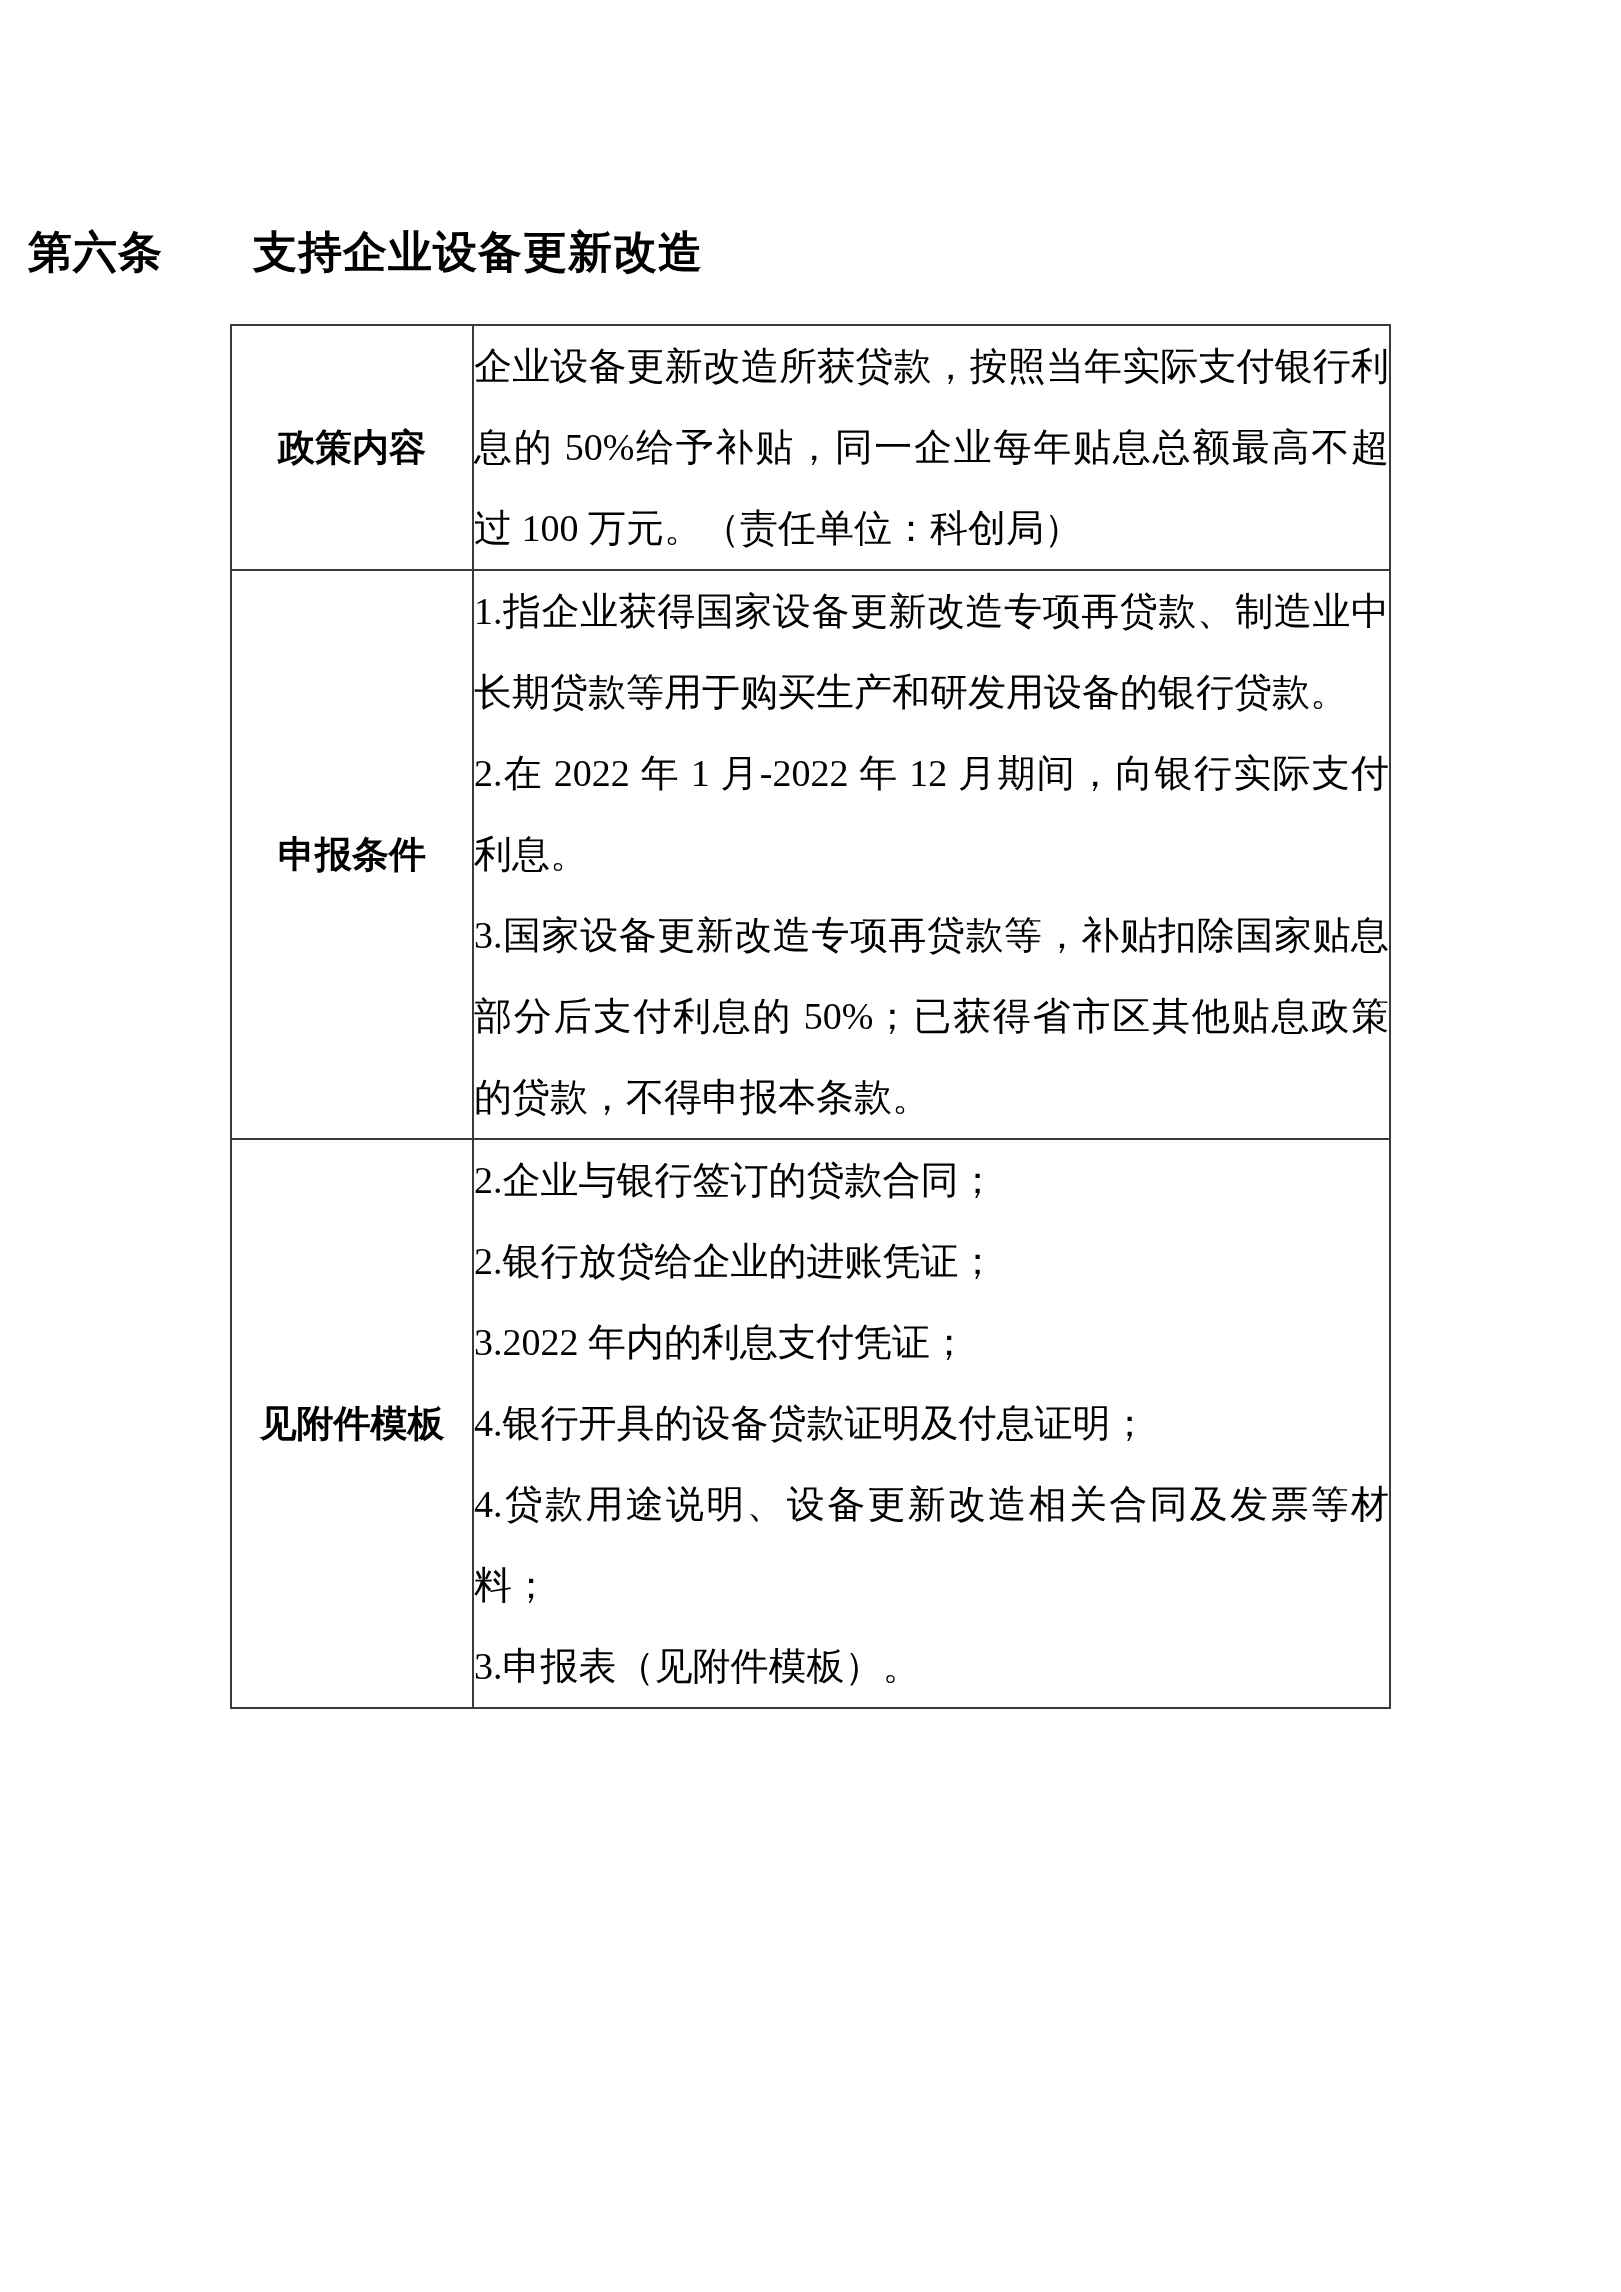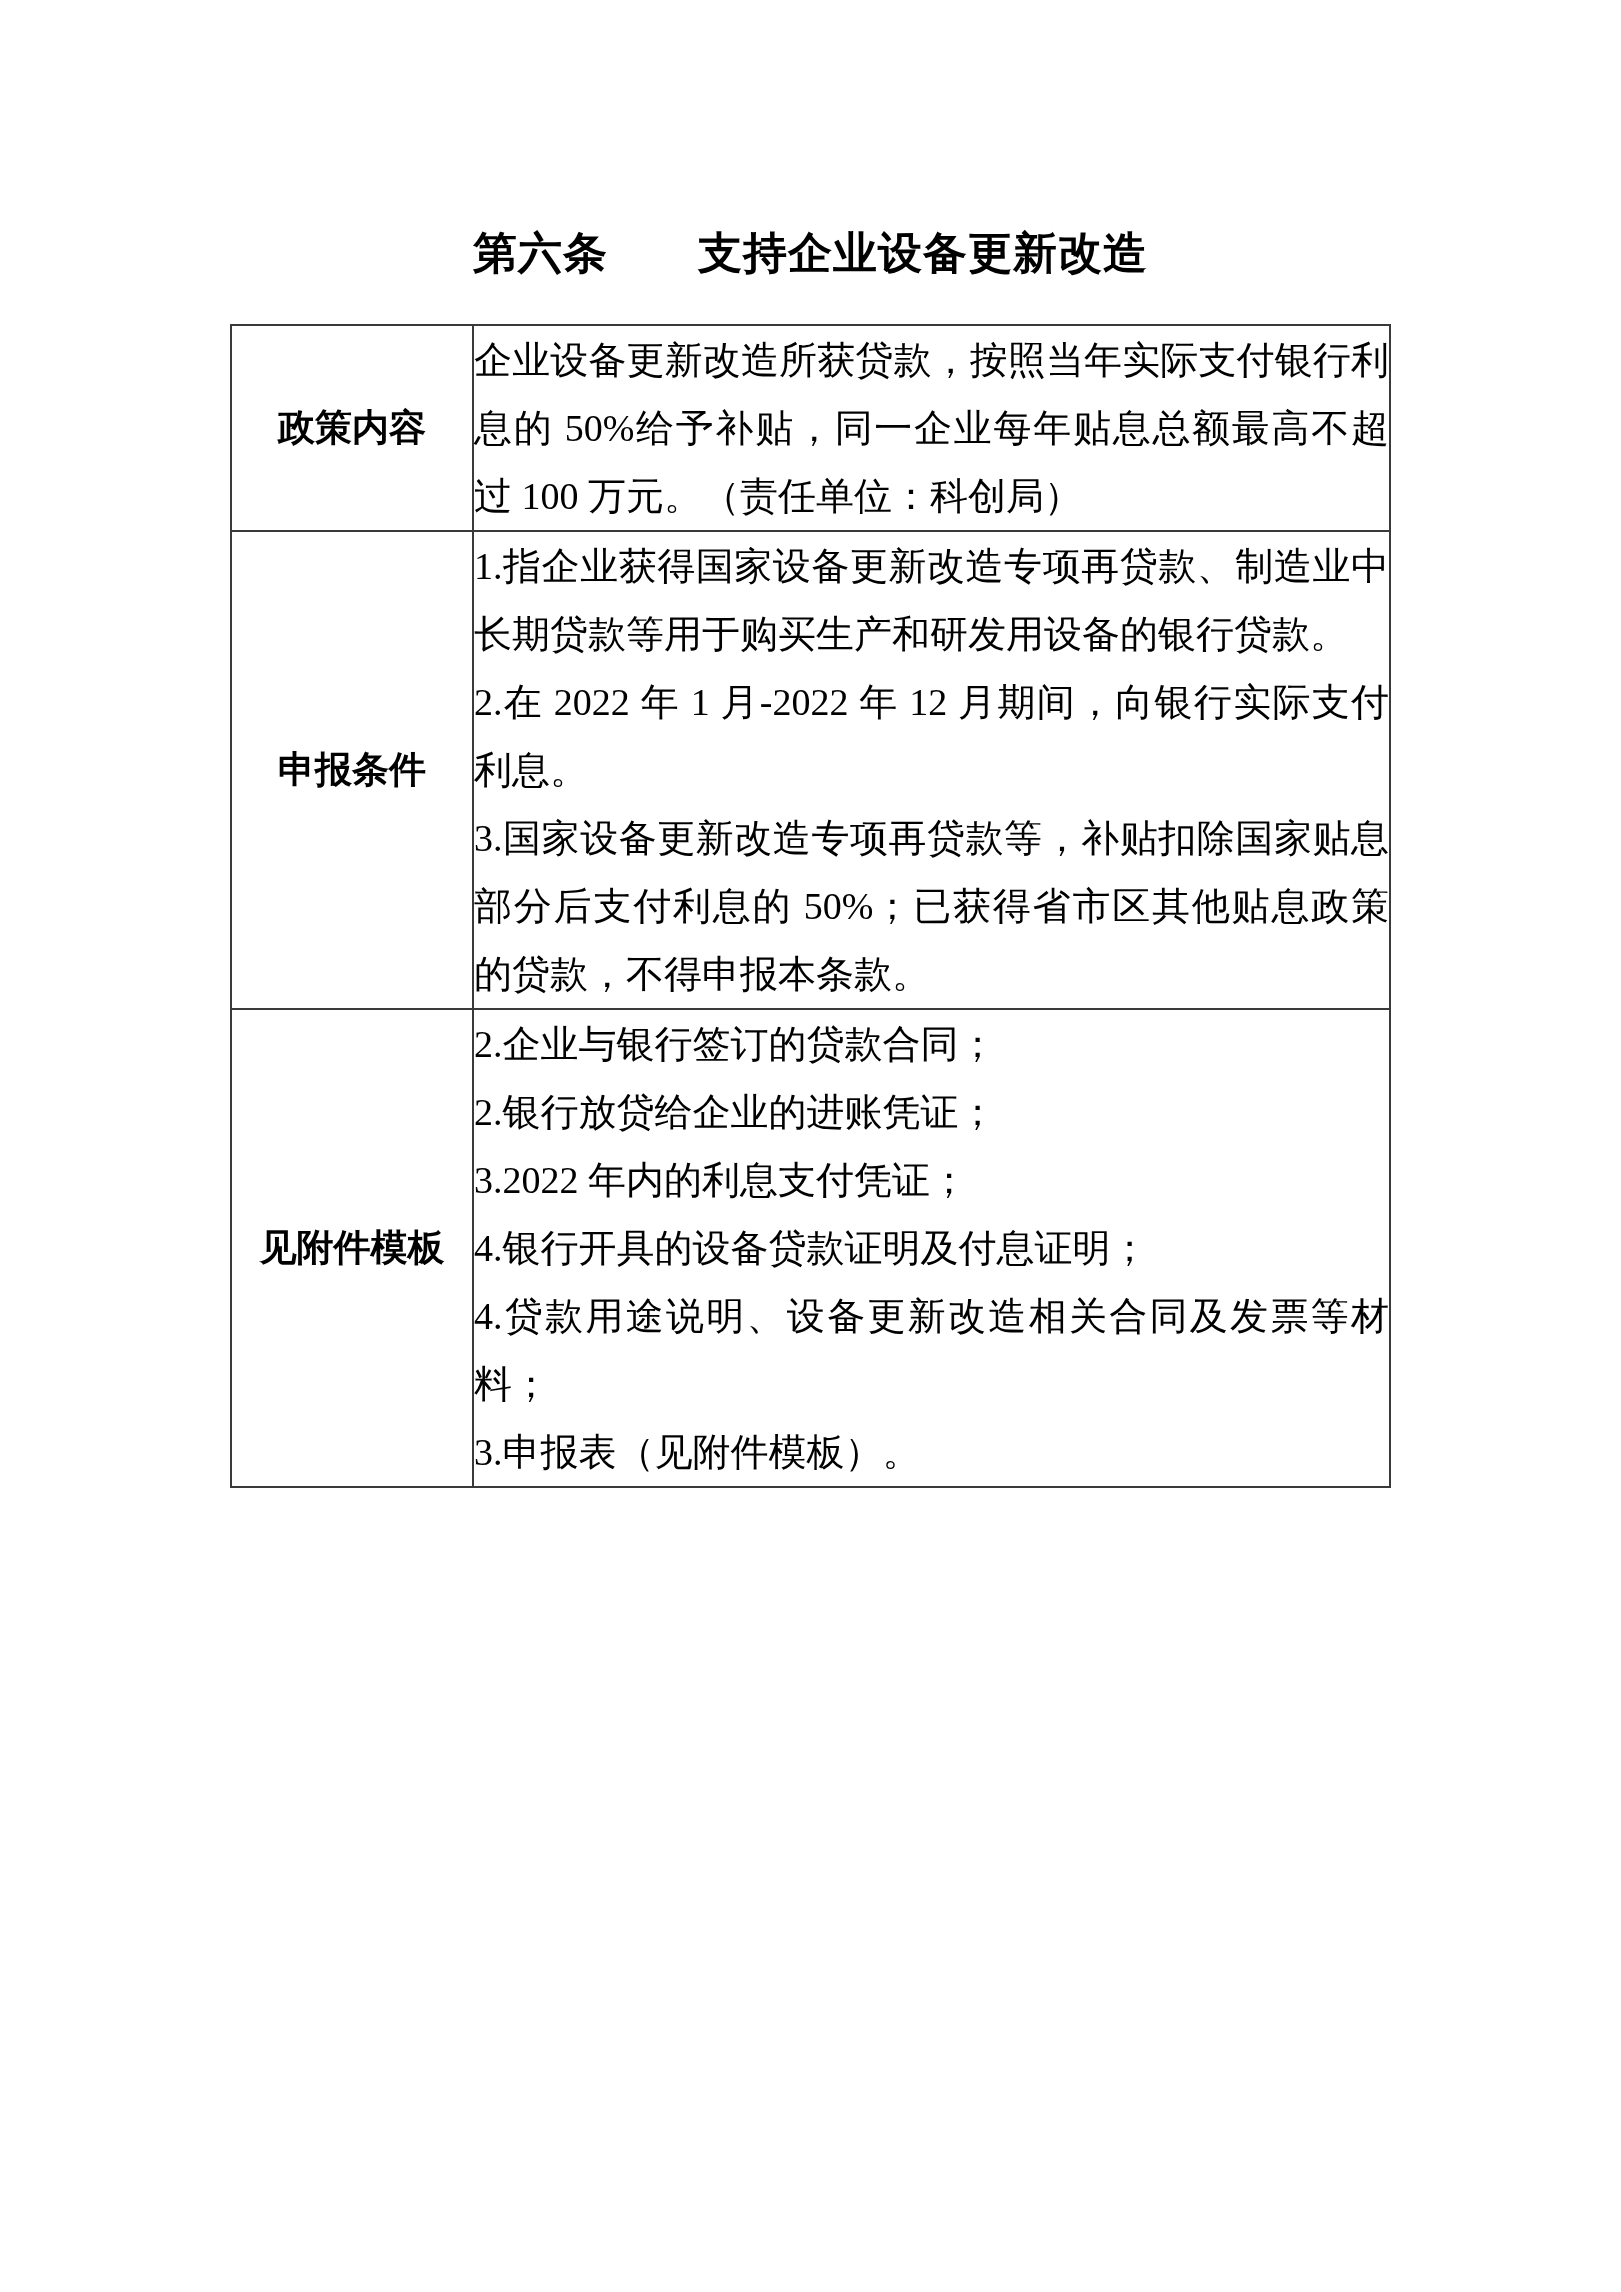--- a/index.html
+++ b/index.html
@@ -15,27 +15,27 @@
     background: #ffffff;
     color: #000000;
     font-family: "Liberation Serif", serif;
     overflow: hidden;
   }
   .doc-title {
     position: absolute;
     top: 223px;
     left: 0;
     width: 100%;
-    text-align: center;
     font-size: 44px;
     line-height: 59px;
     font-weight: bold;
-    font-family: Liberation Sans, sans-serif;
+    font-family: Liberation Serif, serif;
     letter-spacing: 1px;
     white-space: pre;
+    padding-left: 28px;
   }
   table.policy-table {
     position: absolute;
     left: 230px;
     top: 324px;
     width: 1160px;
     border-collapse: collapse;
     table-layout: fixed;
     border: 2.9px solid #3a3a3a;
   }
@@ -50,21 +50,21 @@
     font-family: Liberation Mono, monospace;
     font-weight: bold;
     font-size: 37px;
     text-align: center;
     vertical-align: middle;
     color: #000000;
   }
   td.row-content {
     font-family: "Liberation Serif", serif;
     font-size: 38px;
-    line-height: 68px;
+    line-height: 81px;
     text-align: justify;
     vertical-align: top;
     padding: 0 17.6px;
     color: #000000;
   }
   td.row-content p { margin: 0; }
   tr.r1 { height: 206px; }
   tr.r2 { height: 477px; }
   tr.r3 { height: 476px; }
   tr.r4 { height: 87px; }

